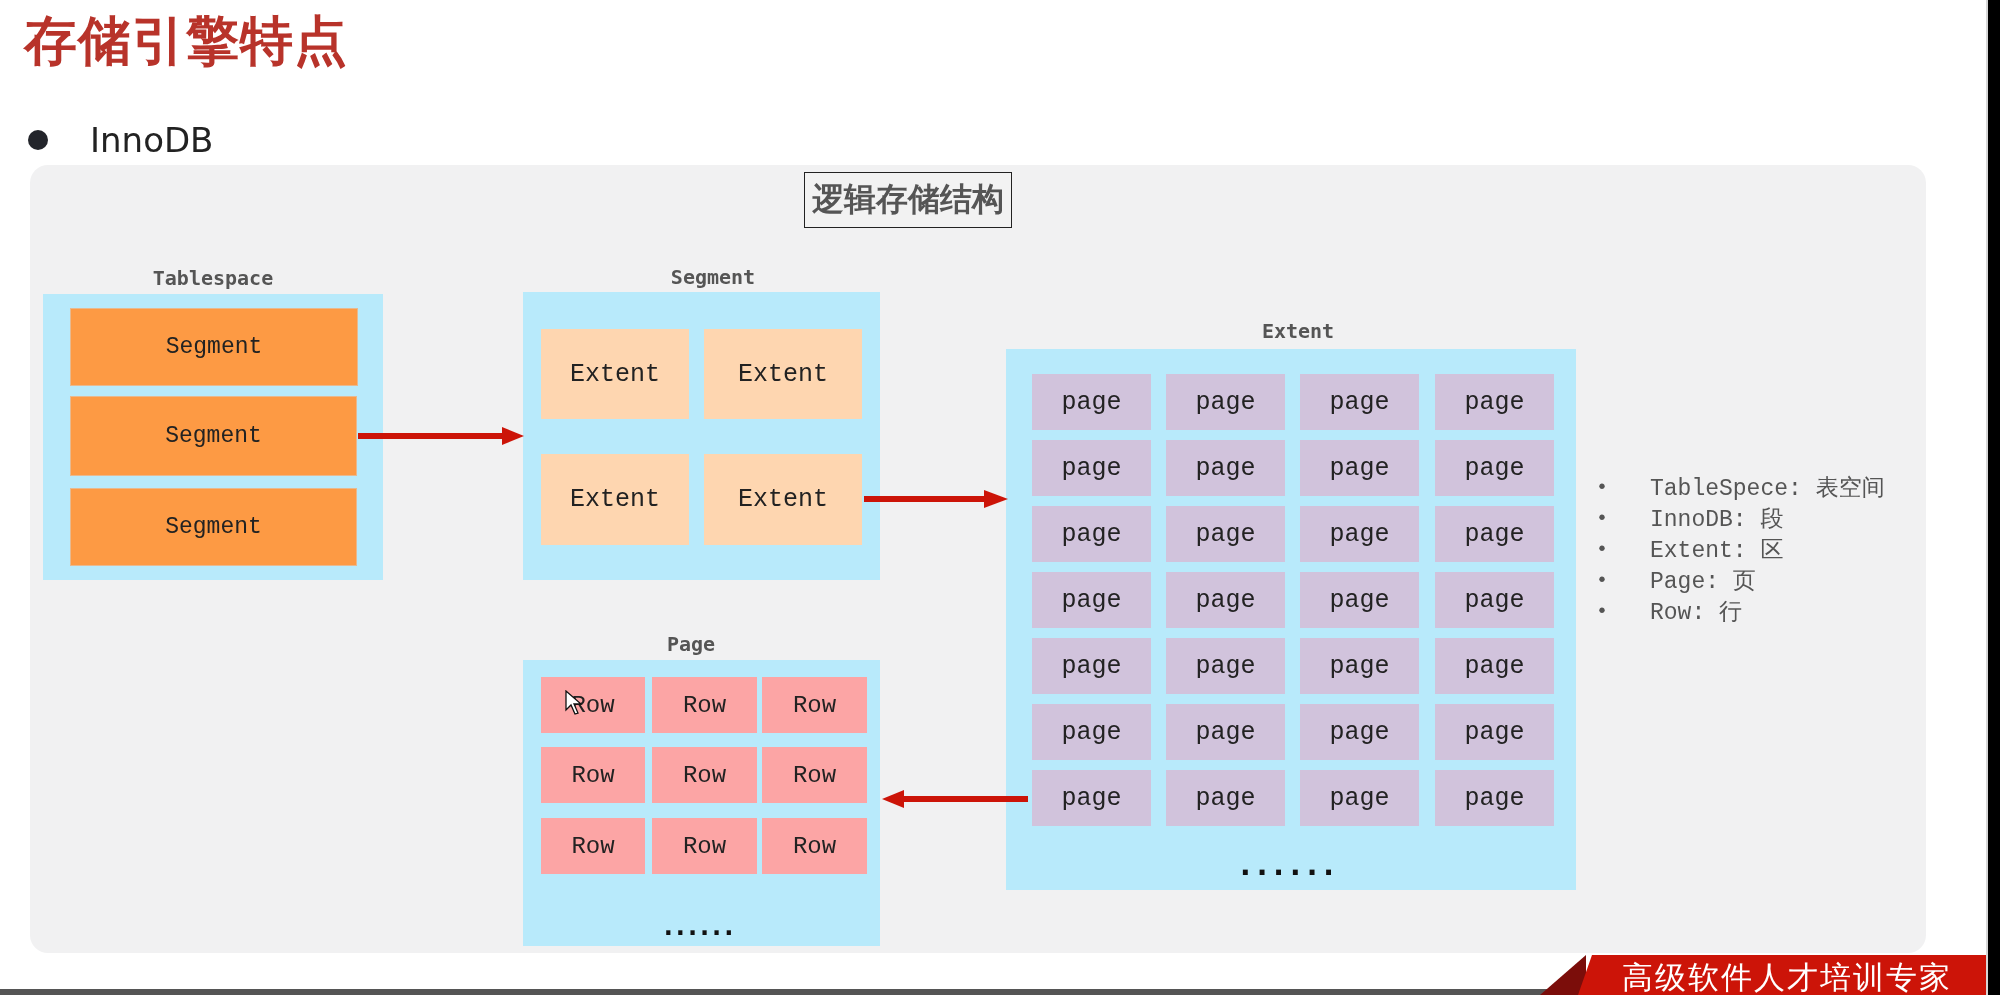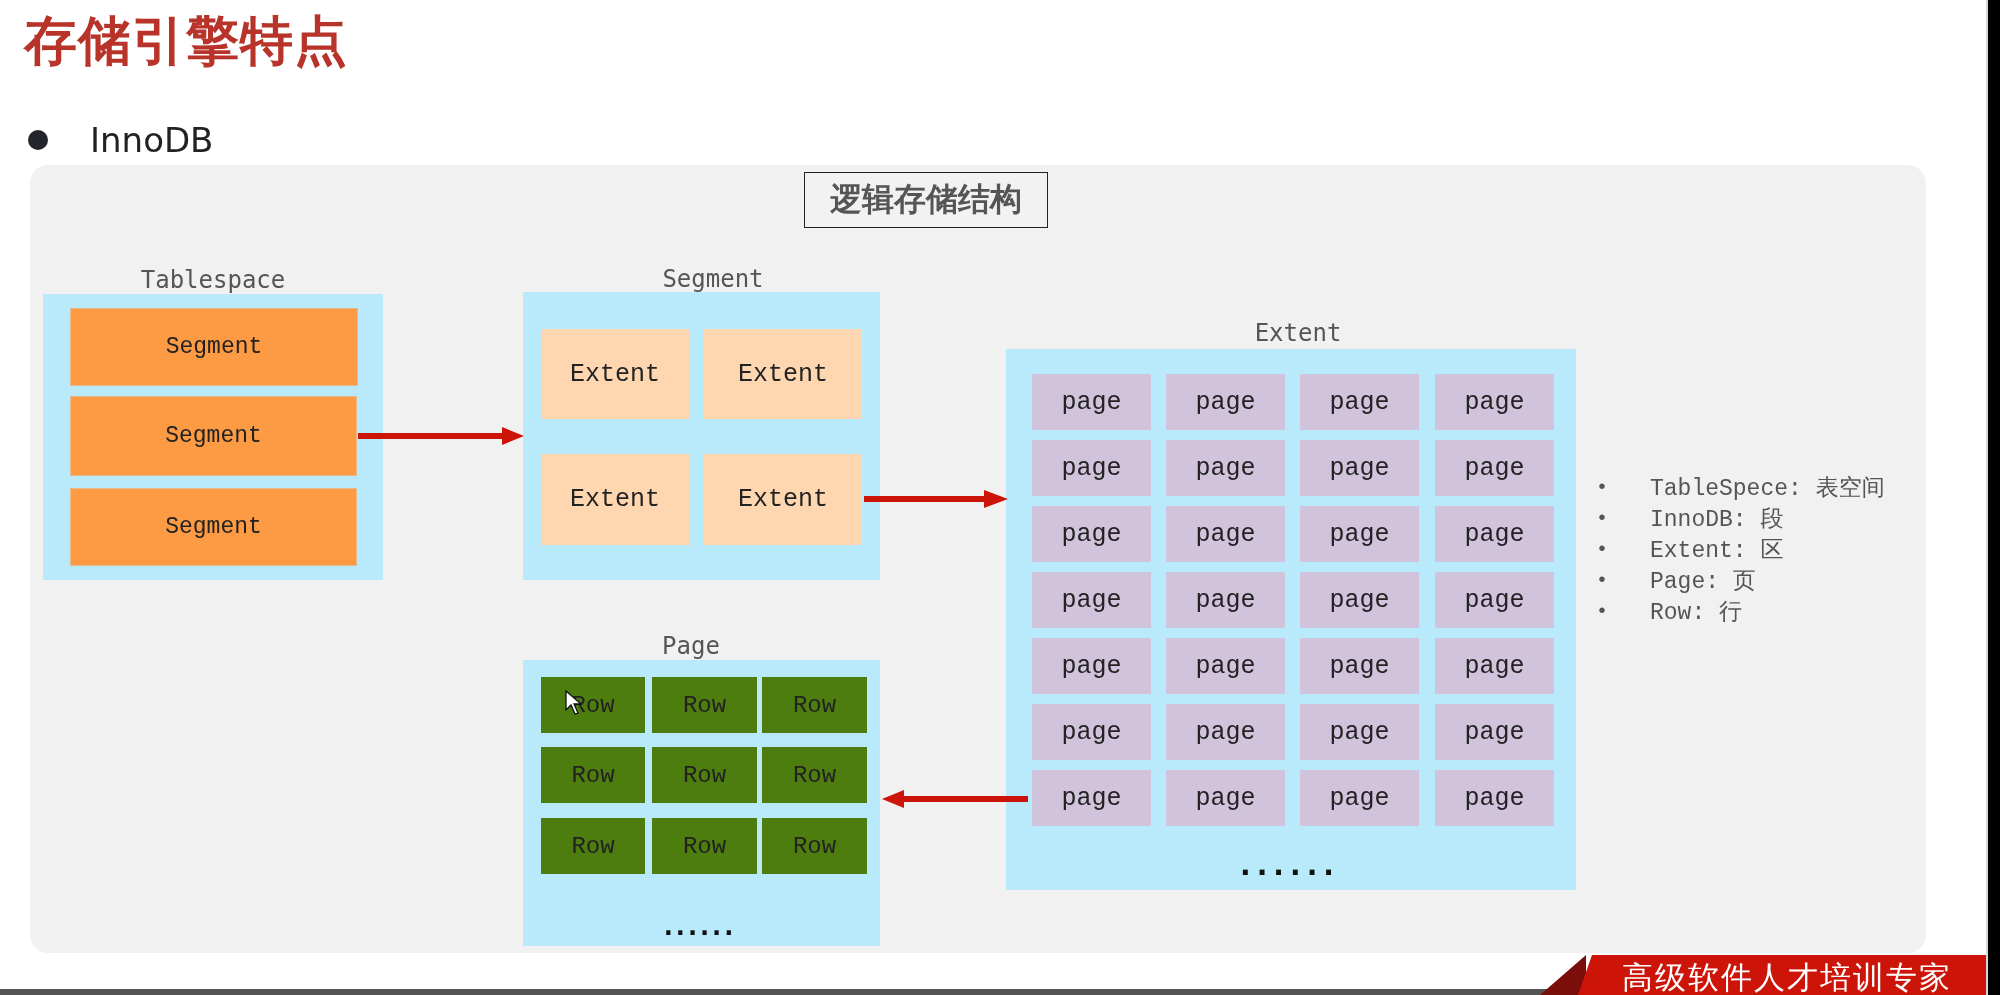--- a/index.html
+++ b/index.html
@@ -50,37 +50,37 @@
       top: 165px;
       width: 1896px;
       height: 788px;
       background: #f1f1f2;
       border-radius: 18px;
     }
     .structure-title {
       position: absolute;
       left: 804px;
       top: 172px;
-      width: 244px;
+      width: 208px;
       height: 56px;
       border: 1.5px solid #222;
       background: #f2f2f2;
       display: flex;
       align-items: center;
       justify-content: center;
       font-size: 32px;
       font-weight: bold;
       color: #555;
       box-sizing: border-box;
     }
     .group-label {
       position: absolute;
       font-family: "DejaVu Sans Mono", monospace;
-      font-weight: normal;
-      font-size: 24px;
+      font-weight: bold;
+      font-size: 20px;
       color: #555;
       text-align: center;
     }
     .group-box {
       position: absolute;
       background: #b8eafb;
     }
     .cell {
       position: absolute;
       display: flex;
@@ -97,21 +97,21 @@
     }
     .cell.extent {
       background: #fed6b0;
       font-size: 25px;
     }
     .cell.page {
       background: #d1c3dc;
       font-size: 25px;
     }
     .cell.row {
-      background: #4d7c0f;
+      background: #fca5a5;
       font-size: 24px;
     }
     .ellipsis {
       position: absolute;
       font-size: 28px;
       font-weight: bold;
       color: #111;
       letter-spacing: 6px;
       text-align: center;
       line-height: 1;

